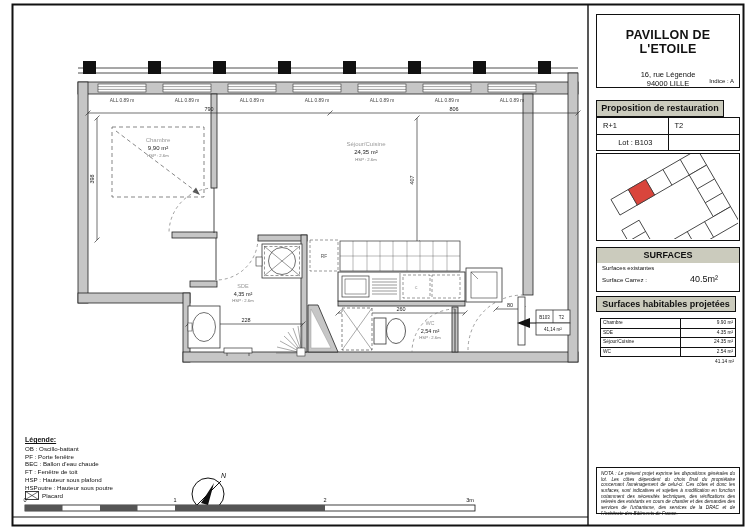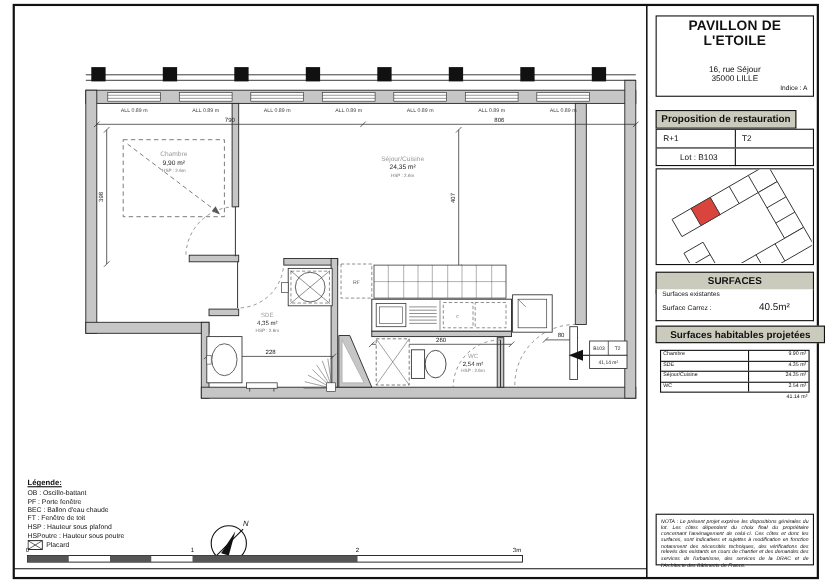--- a/index.html
+++ b/index.html
@@ -5,38 +5,38 @@
   html,body{margin:0;padding:0;background:#e8e8e8;}
   #sheet{position:relative;width:750px;height:530px;background:#ffffff;overflow:hidden;
          font-family:"Liberation Sans",sans-serif;color:#111;}
   #plan-svg{position:absolute;left:0;top:0;z-index:1;}
   .abs{position:absolute;box-sizing:border-box;}
   
   .tb-box{border:1.2px solid #111;background:#fff;z-index:2;}
   .tb-bar{border:1.2px solid #111;background:#cbcbbd;z-index:2;
           font-weight:bold;text-align:center;}
   #tb-address{left:596px;top:14px;width:144px;height:74px;text-align:center;}
-  #tb-title{margin-top:1px;font-size:12.5px;font-weight:bold;letter-spacing:.2px;}
+  #tb-title{margin-top:13px;font-size:12.5px;font-weight:bold;letter-spacing:.2px;}
   #tb-addr1{margin-top:14px;font-size:7.5px;}
   #tb-addr2{font-size:7.5px;}
   #tb-indice{position:absolute;right:5px;bottom:3px;font-size:6px;}
   #tb-prop-header{left:596px;top:100px;width:128px;height:17px;font-size:9px;line-height:15px;}
   #tb-prop-table{left:596px;top:117px;width:144px;height:34px;border:1.2px solid #111;background:#fff;z-index:2;}
   .prop-row{display:flex;height:16px;border-bottom:1px solid #111;}
   .prop-row:last-child{border-bottom:none;text-align:center;}
   .prop-cell{flex:1;font-size:7.5px;line-height:16px;padding-left:6px;border-right:1px solid #111;}
   .prop-cell:last-child{border-right:none;}
   #tb-keyplan{left:596px;top:153px;width:144px;height:88px;}
   #tb-surf-header{left:596px;top:247px;width:144px;height:20px;font-size:9px;line-height:14px;}
   #tb-surf-body{left:596px;top:263px;width:144px;height:29px;border:1.2px solid #111;border-top:none;background:#fff;z-index:2;padding:2px 5px;}
   #surf-exist{font-size:6px;}
   #surf-carrez{display:flex;align-items:baseline;margin-top:3px;}
   #surf-carrez-label{font-size:6.2px;}
   #surf-carrez-value{font-size:9px;margin-left:auto;margin-right:16px;}
-  #tb-proj-header{left:596px;top:296px;width:154px;height:16px;font-size:9px;line-height:14px;}
+  #tb-proj-header{left:596px;top:296px;width:140px;height:16px;font-size:9px;line-height:14px;}
   #tb-proj-body{left:596px;top:312px;width:144px;height:52px;z-index:2;}
   #proj-table{margin:6px 4px 0 4px;border:1.2px solid #111;}
   .proj-row{display:flex;height:8.5px;border-bottom:1px solid #111;align-items:center;}
   .proj-row:last-child{border-bottom:none;}
   .proj-label{flex:1;font-size:4.8px;padding-left:2px;border-right:1px solid #111;height:100%;line-height:8.5px;}
   .proj-value{width:52px;font-size:4.8px;text-align:right;padding-right:2px;line-height:8.5px;}
   #proj-total{text-align:right;font-size:4.8px;margin:2px 6px 0 0;}
   #tb-nota{left:596px;top:467px;width:144px;height:47px;padding:3px 4px;z-index:2;}
   #nota-text{font-size:4.65px;line-height:1.22;font-style:italic;text-align:justify;}
   
@@ -306,22 +306,22 @@
     <text x="470" y="502" font-size="5.5" fill="#111" text-anchor="middle">3m</text>
     <rect x="25" y="505" width="450" height="6" fill="#fff" stroke="#111" stroke-width="0.8"></rect>
     <rect x="25" y="505" width="37.5" height="6" fill="#555"></rect>
     <rect x="100" y="505" width="37.5" height="6" fill="#555"></rect>
     <rect x="175" y="505" width="150" height="6" fill="#555"></rect>
   </g>
 </svg>
 
 <div class="abs tb-box" id="tb-address">
   <div id="tb-title">PAVILLON DE L'ETOILE</div>
-  <div id="tb-addr1">16, rue Séjour</div>
-  <div id="tb-addr2">35000 LILLE</div>
+  <div id="tb-addr1">16, rue Légende</div>
+  <div id="tb-addr2">94000 LILLE</div>
   <div id="tb-indice">Indice : A</div>
 </div>
 
 <div class="abs tb-bar" id="tb-prop-header">Proposition de restauration</div>
 
 <div class="abs" id="tb-prop-table">
   <div class="prop-row">
     <div class="prop-cell">R+1</div>
     <div class="prop-cell">T2</div>
   </div>

